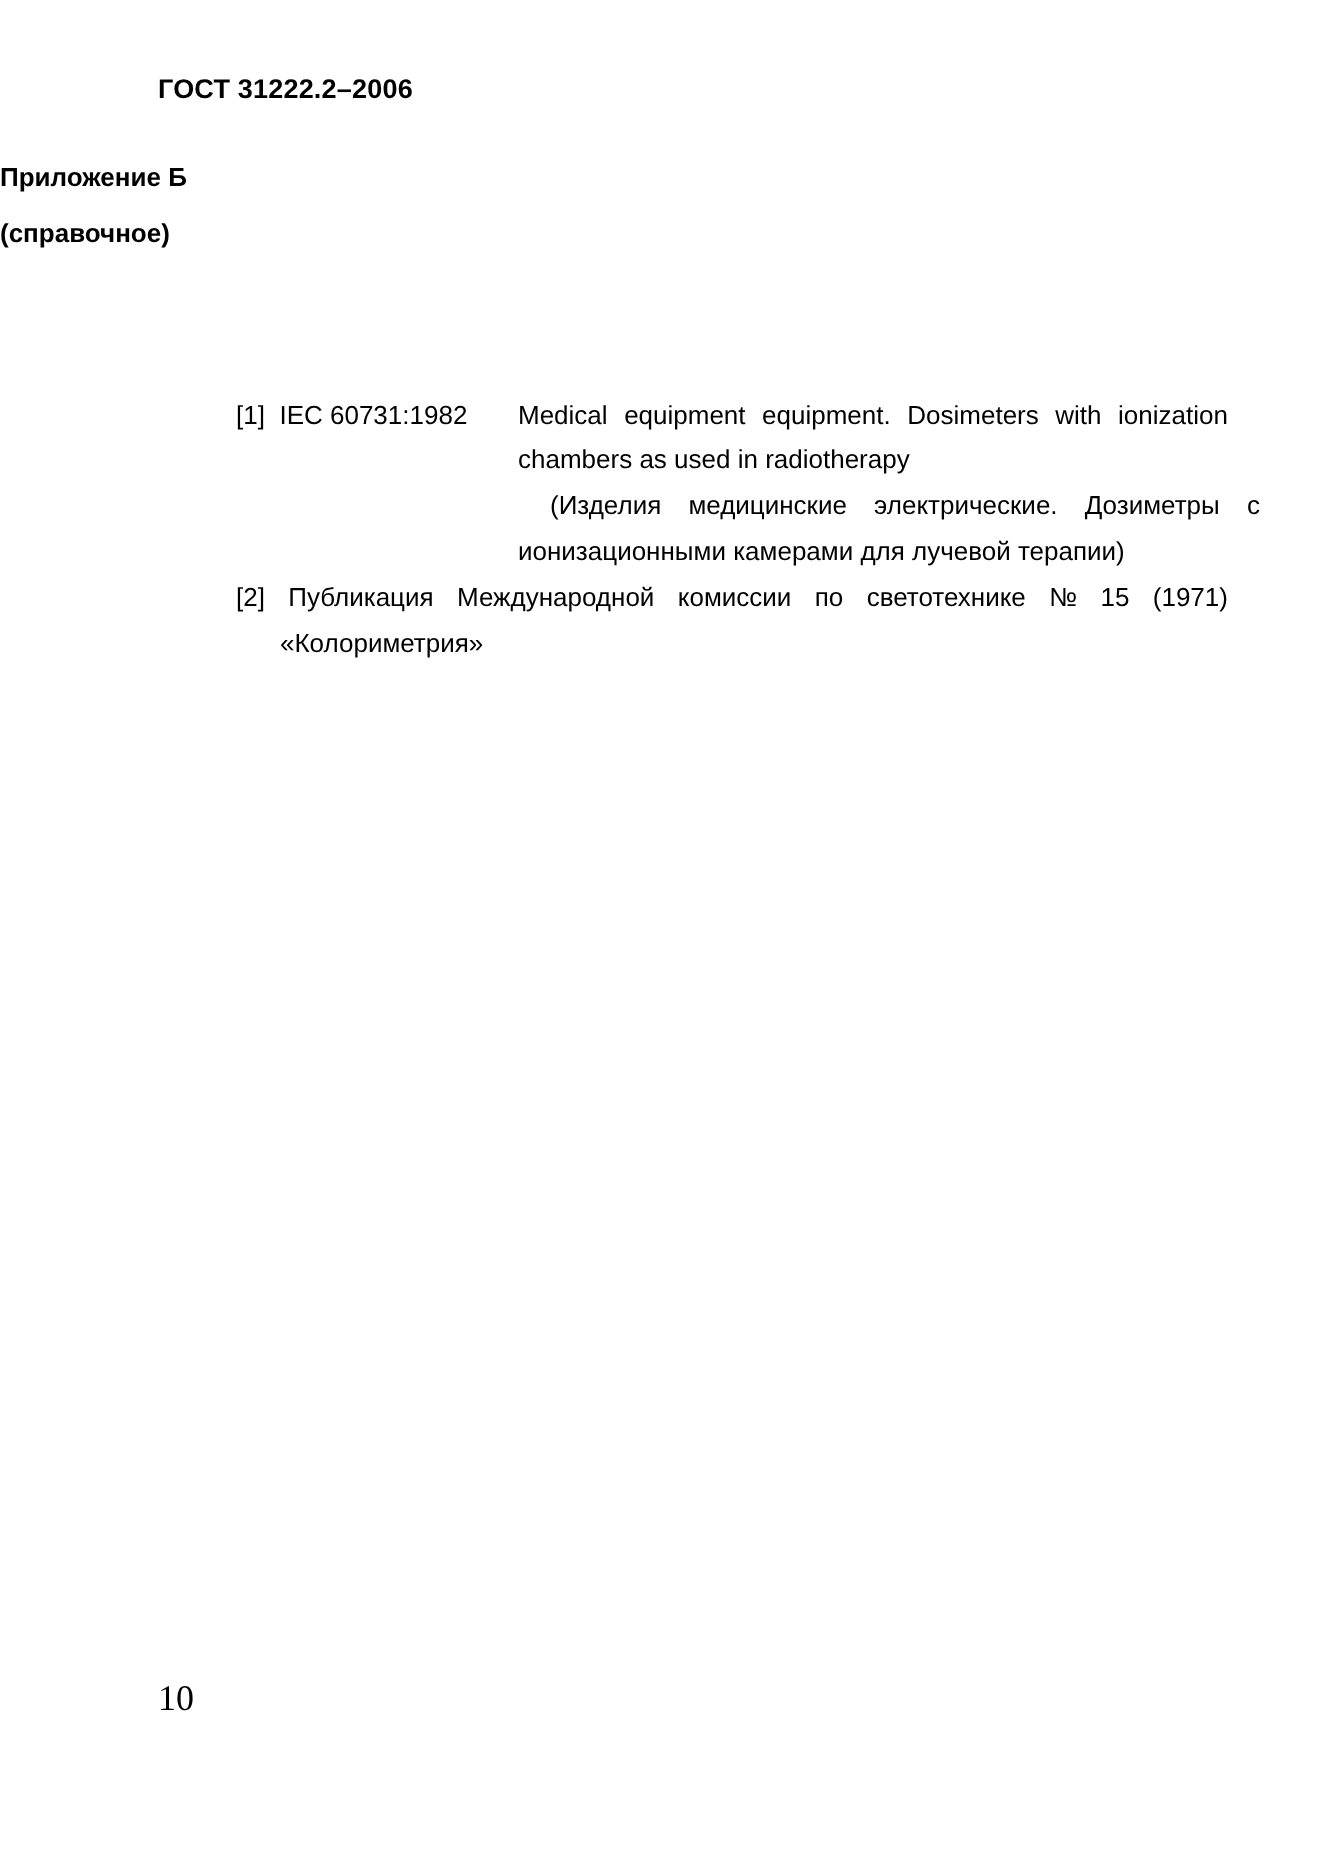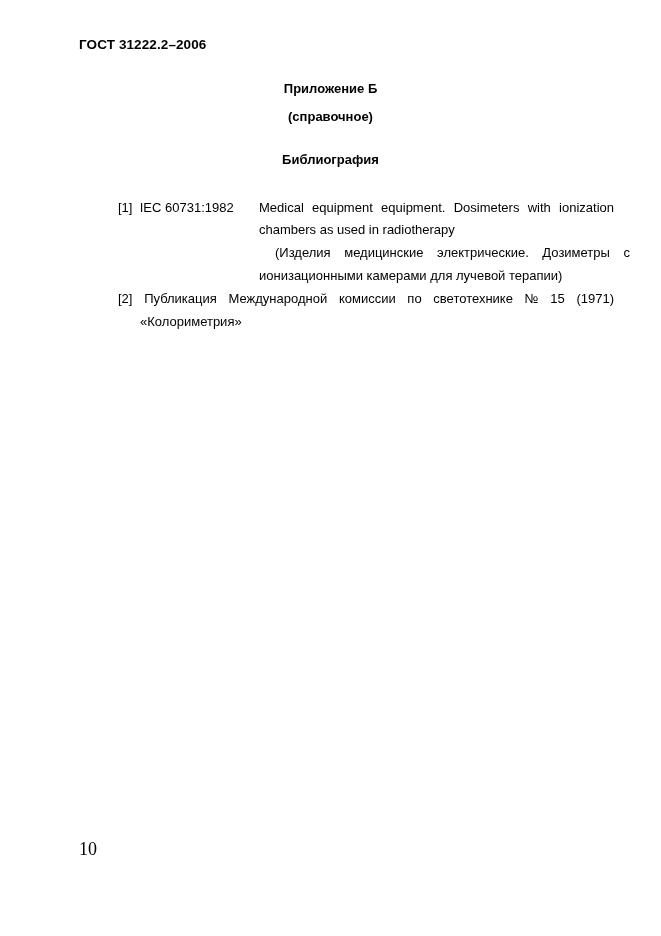--- a/index.html
+++ b/index.html
@@ -1,32 +1,31 @@
 <!DOCTYPE html>
 <html><head>
   <meta charset="utf-8">
   <style>
     html, body { margin:0; padding:0; }
     body { width:661px; height:936px; background:#ffffff; position:relative; overflow:hidden; color:#000; }
     .page { position:absolute; left:0; top:0; width:661px; height:936px; font-family:"Liberation Sans", sans-serif; }
     .hdr { position:absolute; left:79px; top:37px; font-size:13.5px; font-weight:bold; letter-spacing:0.1px; }
-    .center { position:absolute; left:0; width:661px; text-align:center; font-size:13px; font-weight:bold; }
+    .center { position:absolute; left:0; width:661px; font-size:13px; font-weight:bold; }
     .line { position:absolute; font-size:13px; line-height:16px; white-space:nowrap; }
     .just { display:flex; justify-content:space-between; }
     .pnum { position:absolute; left:79px; top:839px; font-family:"Liberation Serif", serif; font-size:18px; }
   </style>
 </head>
 <body>
 
 <div class="page">
   <div class="hdr">ГОСТ 31222.2–2006</div>
 
   <div class="center" style="top:81px;">Приложение Б</div>
   <div class="center" style="top:109px;">(справочное)</div>
-  <div class="center" style="top:152px;">Библиография</div>
 
   <div>
     <div class="line" style="left:118px; top:200px;">
       <span>[1]</span>&nbsp;&nbsp;<span>IEC 60731:1982</span>
     </div>
     <div class="line just" style="left:259px; width:355px; top:200px;">
       <span>Medical</span>
       <span>equipment</span>
       <span>equipment.</span>
       <span>Dosimeters</span>

